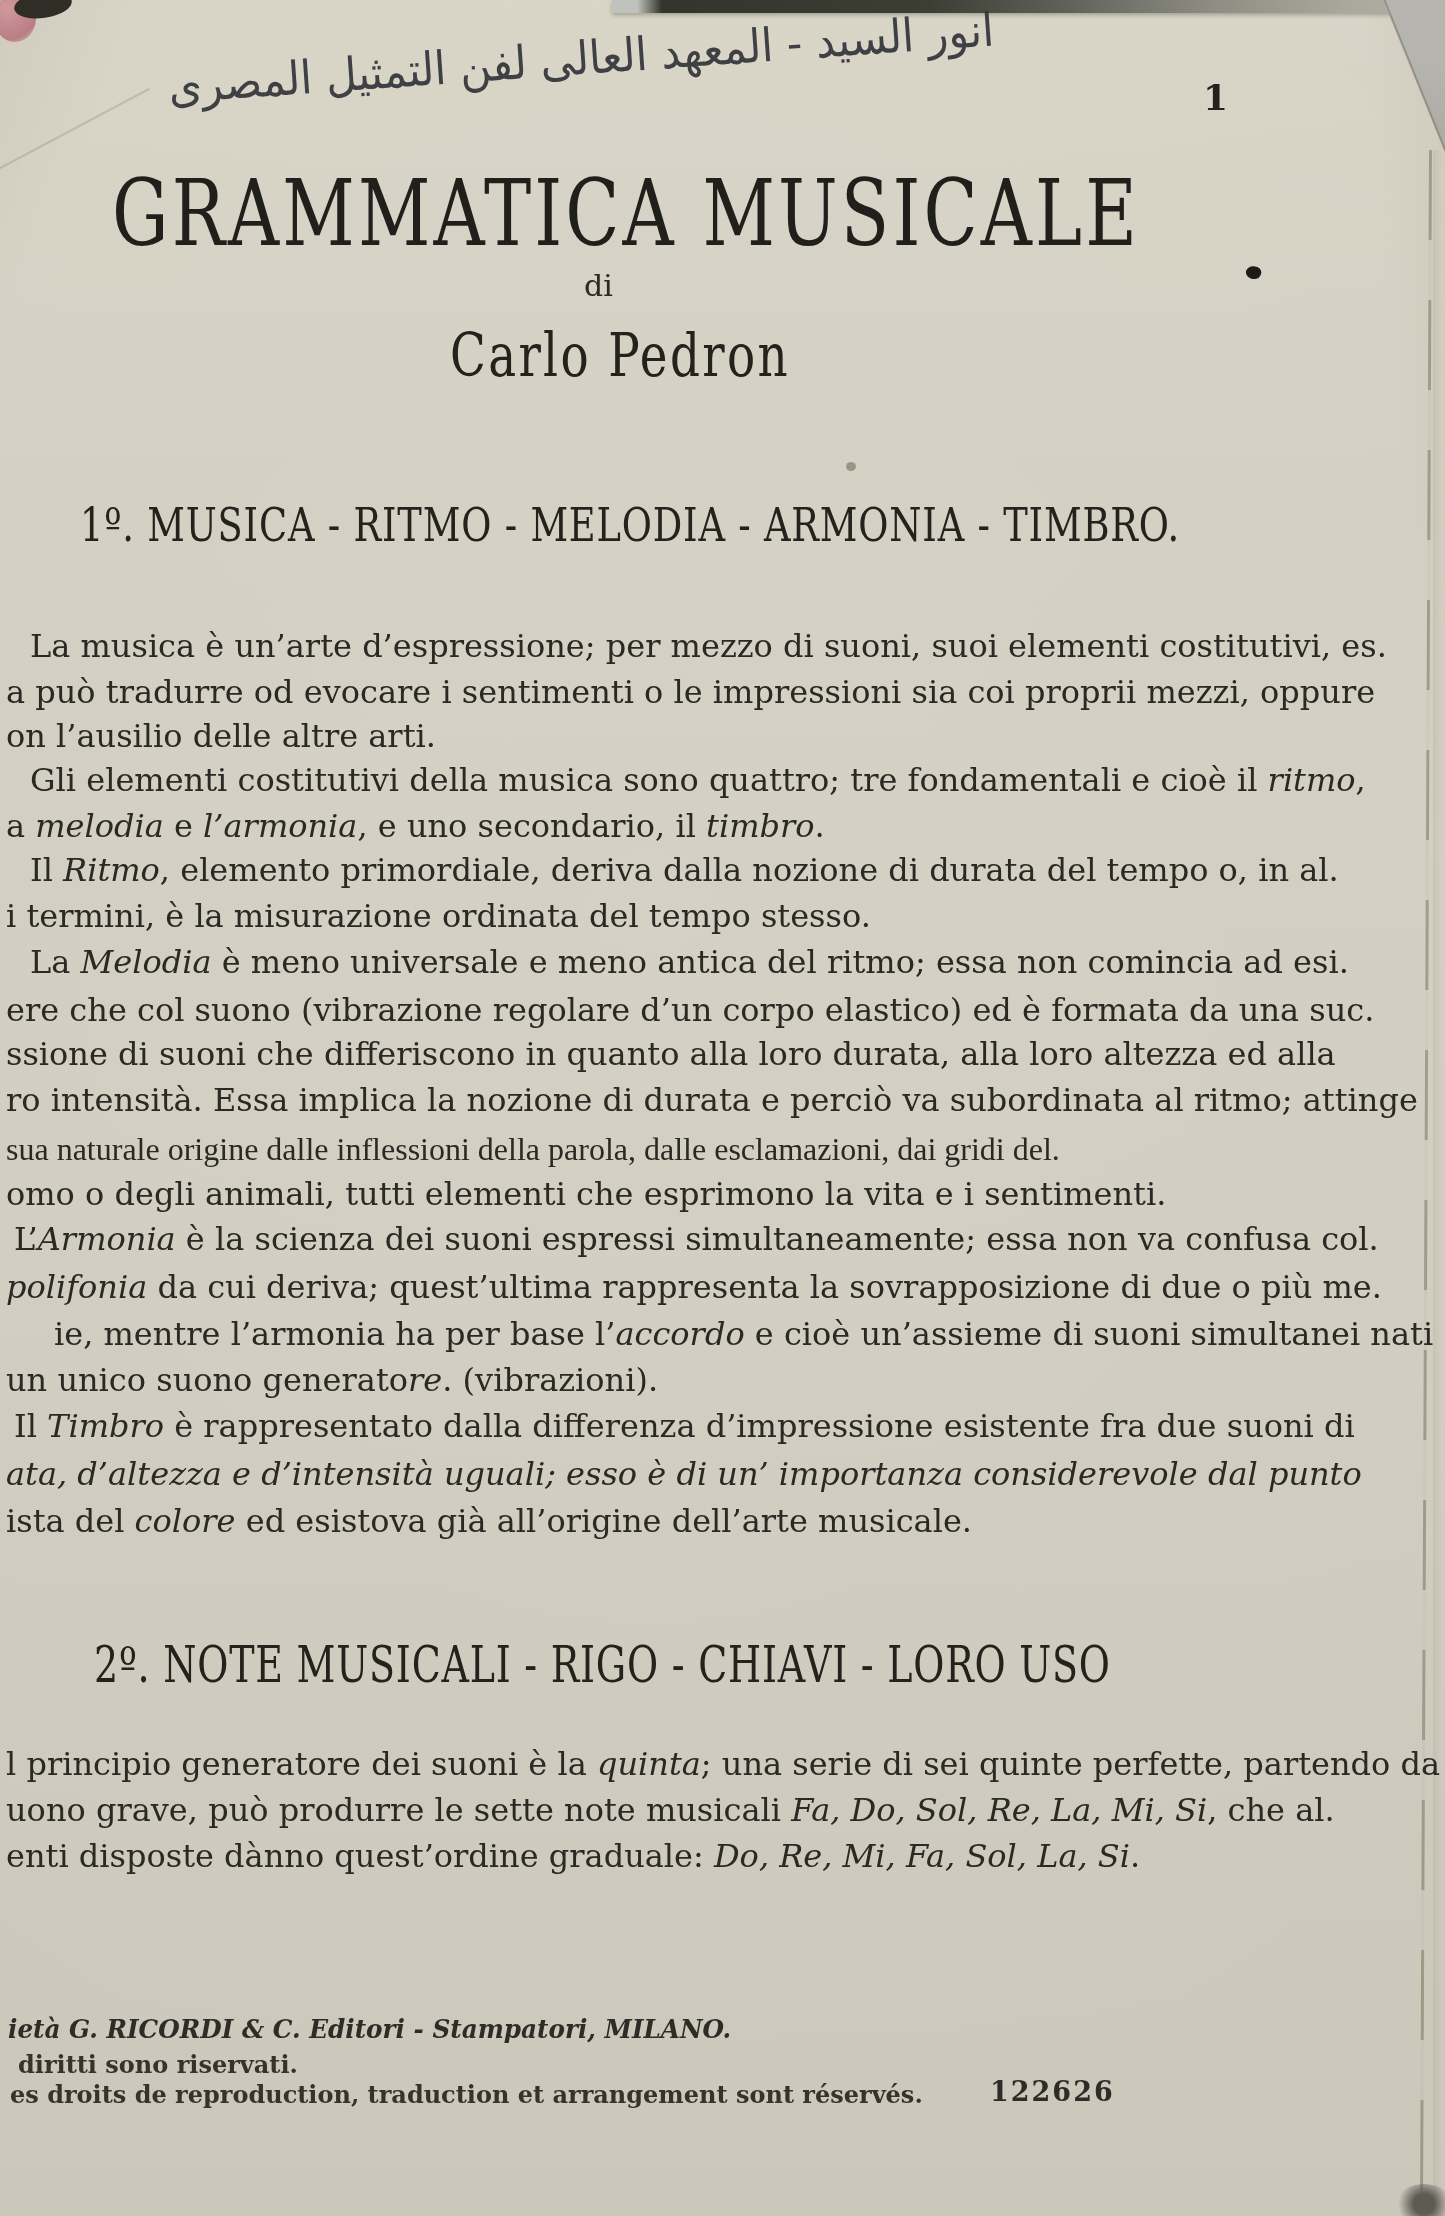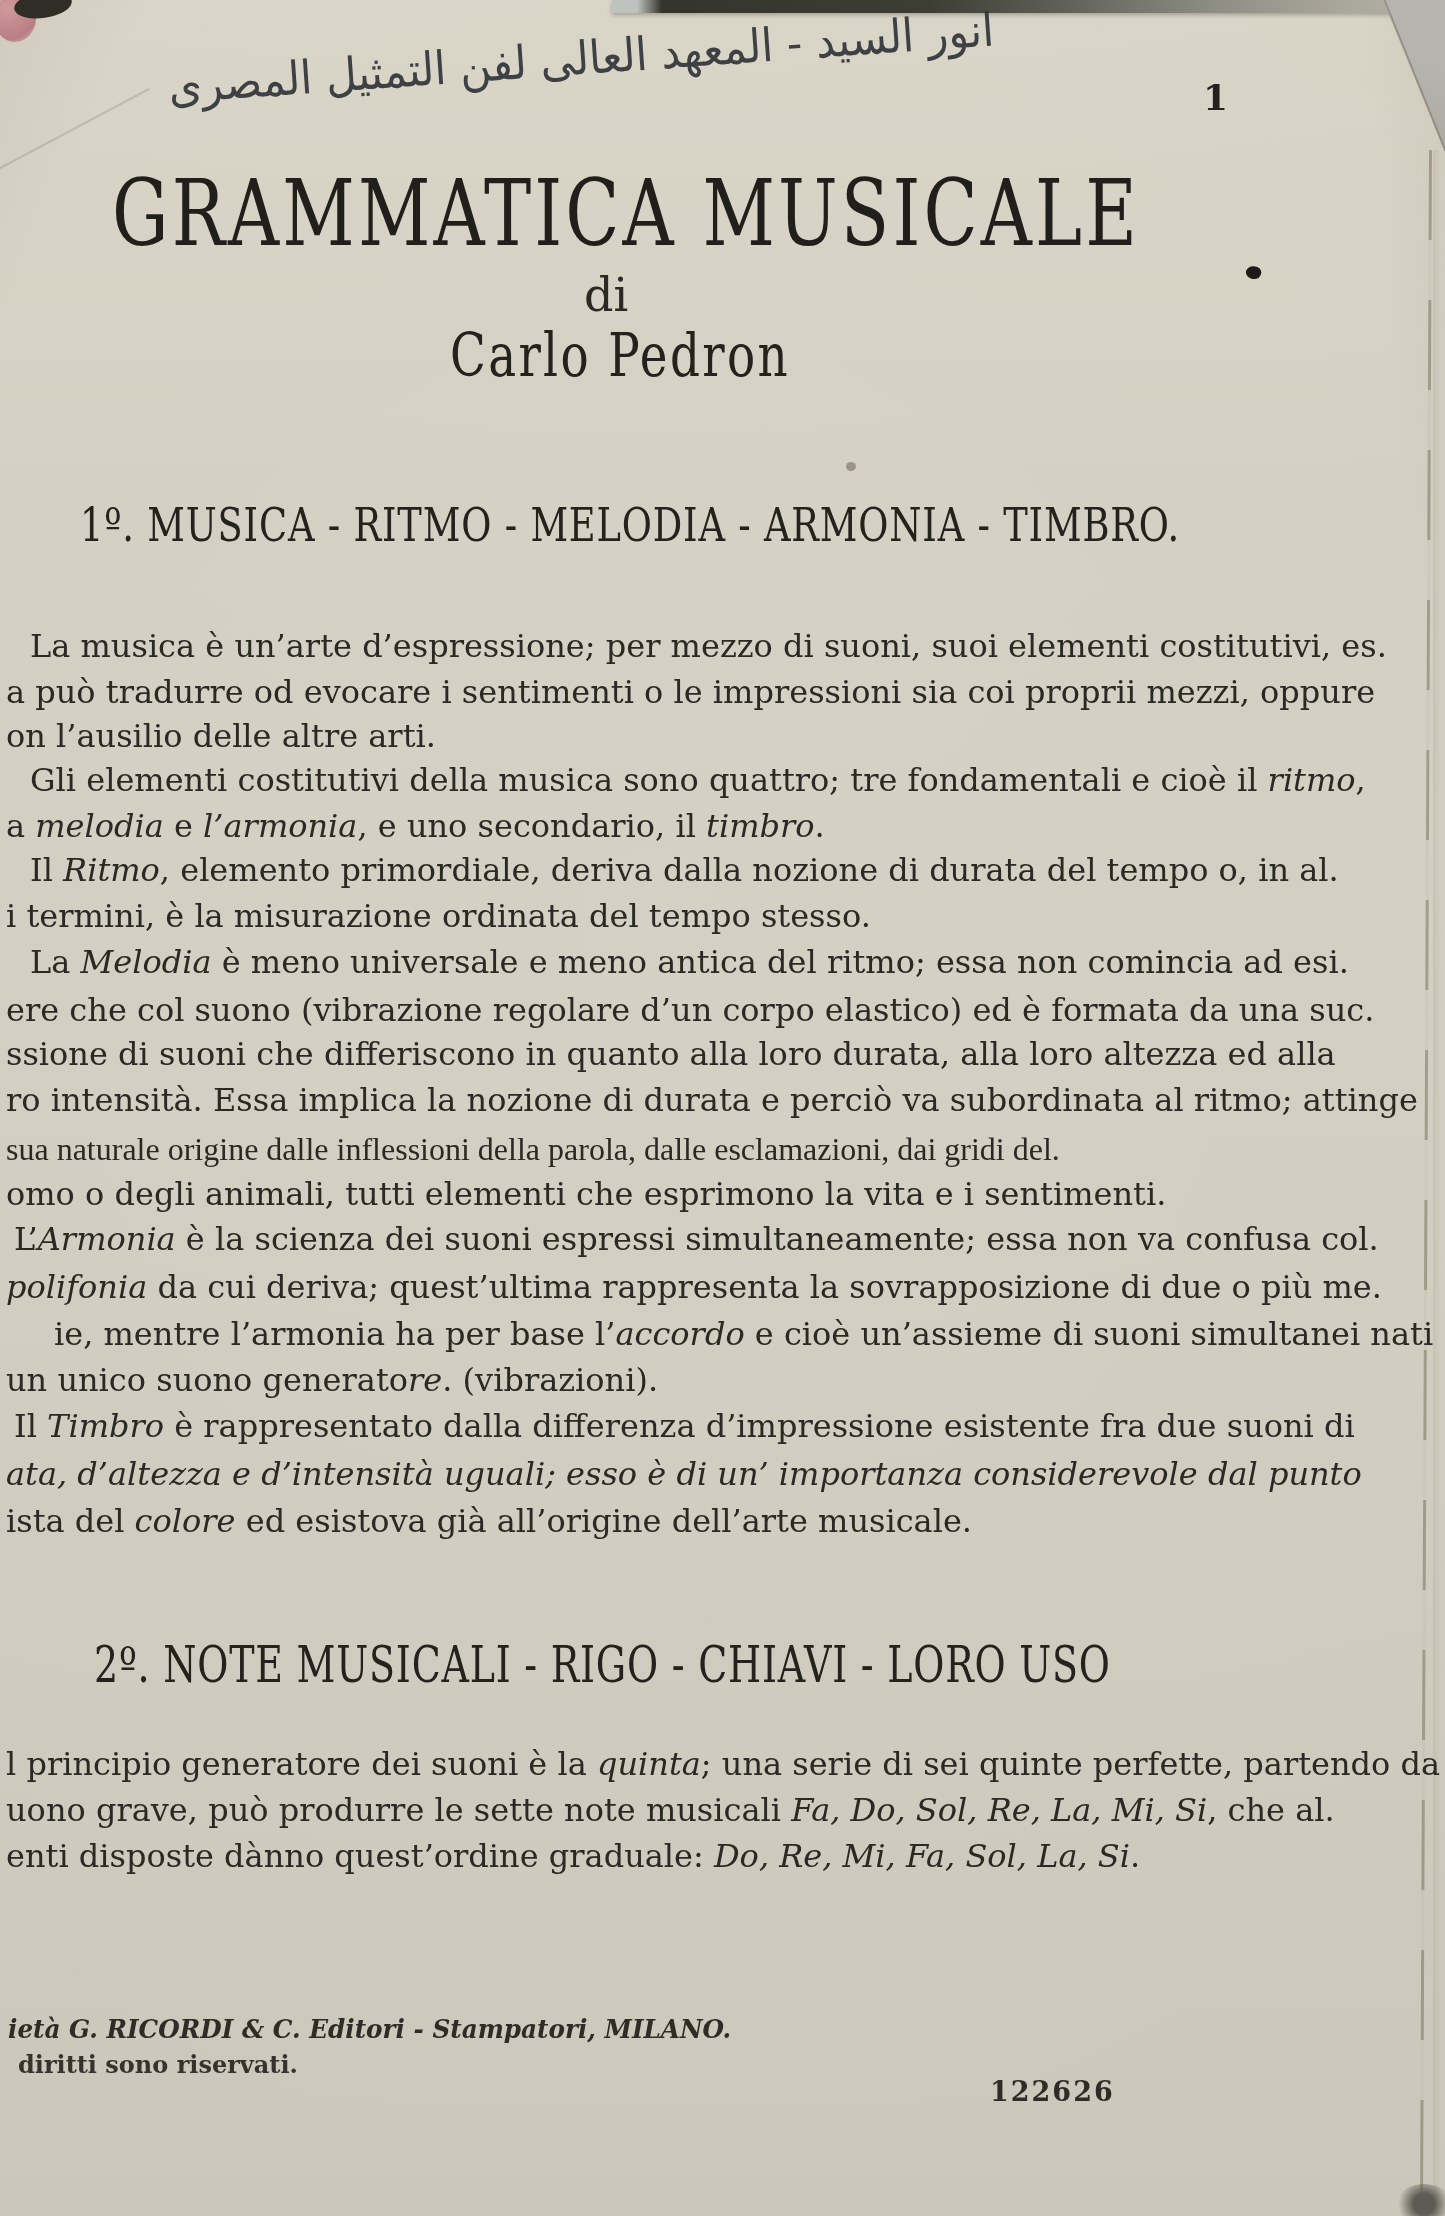--- a/index.html
+++ b/index.html
@@ -9,21 +9,21 @@
       radial-gradient(130% 95% at 45% 42%, rgba(255,255,255,0.06), rgba(0,0,0,0) 70%),
       linear-gradient(115deg, rgba(140,128,108,0.10) 0%, rgba(0,0,0,0) 6%),
       linear-gradient(265deg, rgba(140,128,108,0.10) 0%, rgba(0,0,0,0) 5%),
       linear-gradient(180deg,#d8d4c6 0%,#d3cfc2 22%,#d1cdc0 55%,#cdc9bc 85%,#cbc7ba 100%);
     font-family:"DejaVu Serif", serif;color:#26251f;
   }
   .abs{position:absolute;}
   .line{position:absolute;white-space:nowrap;font-size:32px;line-height:1;color:#2a2923;}
   .line .it{font-style:italic;}
   .title{font-size:92px;letter-spacing:4px;color:#211f1b;transform:scaleX(.77);transform-origin:left top;white-space:nowrap;}
-  .byline{font-size:46px;color:#2a2923;}
+  .byline{font-size:30px;color:#2a2923;}
   .author{font-size:60px;letter-spacing:3px;transform:scaleX(.78);transform-origin:left top;white-space:nowrap;color:#24221d;}
   .h1{font-size:46px;transform:scaleX(.80);transform-origin:left top;white-space:nowrap;color:#24221d;letter-spacing:1px;}
   .h2{font-size:50px;transform:scaleX(.76);transform-origin:left top;white-space:nowrap;color:#24221d;letter-spacing:1px;}
   .pagenum{font-size:36px;font-weight:bold;color:#23211c;}
   .handwriting{
     direction:rtl;text-align:right;width:728px;
     font-family:"DejaVu Sans",sans-serif;font-size:46px;color:#31343a;
     transform:rotate(-4deg) scaleX(.93);transform-origin:center;white-space:nowrap;opacity:.92;
   }
   .f-pub{font-style:italic;font-weight:bold;font-size:26px;white-space:nowrap;color:#2e2c26;transform:scaleX(.95);transform-origin:left top;}
@@ -96,14 +96,15 @@
       <div class="line" style="left: 14px; top: 1410px;"><span>Il </span><span class="it">Timbro</span><span> è rappresentato dalla differenza d’impressione esistente fra due suoni di</span></div>
       <div class="line" style="left: 6px; top: 1458px; font-style: italic;"><span>ata, d’altezza e d’intensità uguali; esso è di un’ importanza considerevole dal punto</span></div>
       <div class="line" style="left: 6px; top: 1505px;"><span>ista del </span><span class="it">colore</span><span> ed esistova già all’origine dell’arte musicale.</span></div>
       <div class="line" style="left: 6px; top: 1748px;"><span>l principio generatore dei suoni è la </span><span class="it">quinta</span><span>; una serie di sei quinte perfette, partendo da</span></div>
       <div class="line" style="left: 6px; top: 1794px;"><span>uono grave, può produrre le sette note musicali </span><span class="it">Fa, Do, Sol, Re, La, Mi, Si</span><span>, che al.</span></div>
       <div class="line" style="left: 6px; top: 1840px;"><span>enti disposte dànno quest’ordine graduale: </span><span class="it">Do, Re, Mi, Fa, Sol, La, Si</span><span>.</span></div>
     </div>
 
   <div class="abs f-pub" style="left:8px;top:2014px;">ietà G. RICORDI &amp; C.  Editori - Stampatori, MILANO.</div>
   <div class="abs f-small" style="left:18px;top:2050px;">diritti sono riservati.</div>
+  <div class="abs f-small" style="left:10px;top:2080px;">es droits de reproduction, traduction et arrangement sont réservés.</div>
   <div class="abs plate" style="left:990px;top:2076px;">122626</div>
 </div>
 
 </body></html>

